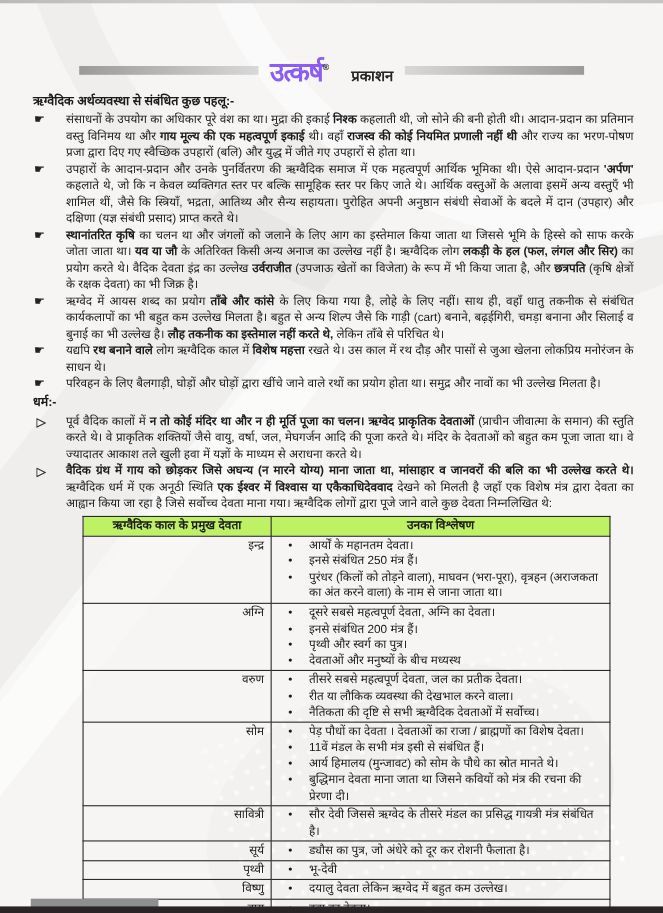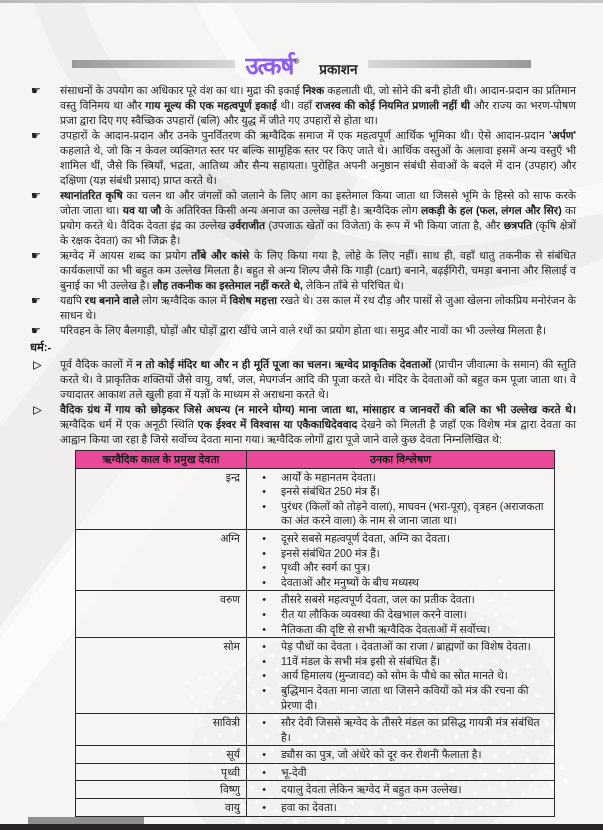--- a/index.html
+++ b/index.html
@@ -52,21 +52,21 @@
   .sec-title{font-size:11.4px;font-weight:bold;margin:2px 0 2px 0;}
   ul.blist{list-style:none;margin:0;padding:0;}
   ul.blist li{position:relative;padding-left:30px;}
   .hand-ic{position:absolute;left:1px;top:0;font-size:11px;color:#222;}
   .arrow-ic{position:absolute;left:3px;top:3.5px;width:9px;height:9px;display:block;}
   .b{font-weight:bold;}
   
   table.deity{border-collapse:collapse;margin:3px 0 1px 45px;width:480px;
     font-size:10.7px;line-height:14.6px;background:rgba(246,245,244,0.6);}
   table.deity th,table.deity td{border:1px solid #2a2a2a;vertical-align:top;}
-  table.deity th{background:#ec4899;font-weight:bold;text-align:center;padding:1px 4px;font-size:10.9px;}
+  table.deity th{background:#bef264;font-weight:bold;text-align:center;padding:1px 4px;font-size:10.9px;}
   td.dname{width:158px;padding:1px 6px;text-align:right;}
   td.dpoints{padding:1px 4px 1px 0;}
   .pt{display:flex;}
   .pt .dot{width:34px;text-align:center;flex:0 0 34px;}
   .pt .ptxt{flex:1;padding-right:4px;text-align:left;}
 </style>
 </head>
 <body>
 
 <div class="page">
@@ -84,20 +84,21 @@
     <div class="brand-text">
       <span class="brand-main">उत्कर्ष</span>
       <span class="brand-sup">®</span>
       <span class="brand-sub">प्रकाशन</span>
     </div>
     <div class="brand-bar right"></div>
   </div>
 
   <div class="content">
 
+    <div class="sec-title">ऋग्वैदिक अर्थव्यवस्था से संबंधित कुछ पहलू:-</div>
     <ul class="blist" id="economy-list">
         <li><span class="hand-ic">☛</span><span>संसाधनों के उपयोग का अधिकार पूरे वंश का था। मुद्रा की इकाई </span><span class="b">निश्क</span><span> कहलाती थी, जो सोने की बनी होती थी। आदान-प्रदान का प्रतिमान वस्तु विनिमय था और </span><span class="b">गाय मूल्य की एक महत्वपूर्ण इकाई</span><span> थी। वहाँ </span><span class="b">राजस्व की कोई नियमित प्रणाली नहीं थी</span><span> और राज्य का भरण-पोषण प्रजा द्वारा दिए गए स्वैच्छिक उपहारों (बलि) और युद्ध में जीते गए उपहारों से होता था।</span></li>
         <li><span class="hand-ic">☛</span><span>उपहारों के आदान-प्रदान और उनके पुनर्वितरण की ऋग्वैदिक समाज में एक महत्वपूर्ण आर्थिक भूमिका थी। ऐसे आदान-प्रदान </span><span class="b">'अर्पण'</span><span> कहलाते थे, जो कि न केवल व्यक्तिगत स्तर पर बल्कि सामूहिक स्तर पर किए जाते थे। आर्थिक वस्तुओं के अलावा इसमें अन्य वस्तुएँ भी शामिल थीं, जैसे कि स्त्रियाँ, भद्रता, आतिथ्य और सैन्य सहायता। पुरोहित अपनी अनुष्ठान संबंधी सेवाओं के बदले में दान (उपहार) और दक्षिणा (यज्ञ संबंधी प्रसाद) प्राप्त करते थे।</span></li>
         <li><span class="hand-ic">☛</span><span class="b">स्थानांतरित कृषि</span><span> का चलन था और जंगलों को जलाने के लिए आग का इस्तेमाल किया जाता था जिससे भूमि के हिस्से को साफ करके जोता जाता था। </span><span class="b">यव या जौ</span><span> के अतिरिक्त किसी अन्य अनाज का उल्लेख नहीं है। ऋग्वैदिक लोग </span><span class="b">लकड़ी के हल (फल, लंगल और सिर)</span><span> का प्रयोग करते थे। वैदिक देवता इंद्र का उल्लेख </span><span class="b">उर्वराजीत</span><span> (उपजाऊ खेतों का विजेता) के रूप में भी किया जाता है, और </span><span class="b">छत्रपति</span><span> (कृषि क्षेत्रों के रक्षक देवता) का भी जिक्र है।</span></li>
         <li><span class="hand-ic">☛</span><span>ऋग्वेद में आयस शब्द का प्रयोग </span><span class="b">ताँबे और कांसे</span><span> के लिए किया गया है, लोहे के लिए नहीं। साथ ही, वहाँ धातु तकनीक से संबंधित कार्यकलापों का भी बहुत कम उल्लेख मिलता है। बहुत से अन्य शिल्प जैसे कि गाड़ी (cart) बनाने, बढ़ईगिरी, चमड़ा बनाना और सिलाई व बुनाई का भी उल्लेख है। </span><span class="b">लौह तकनीक का इस्तेमाल नहीं करते थे,</span><span> लेकिन ताँबे से परिचित थे।</span></li>
         <li><span class="hand-ic">☛</span><span>यद्यपि </span><span class="b">रथ बनाने वाले</span><span> लोग ऋग्वैदिक काल में </span><span class="b">विशेष महत्ता</span><span> रखते थे। उस काल में रथ दौड़ और पासों से जुआ खेलना लोकप्रिय मनोरंजन के साधन थे।</span></li>
         <li><span class="hand-ic">☛</span><span>परिवहन के लिए बैलगाड़ी, घोड़ों और घोड़ों द्वारा खींचे जाने वाले रथों का प्रयोग होता था। समुद्र और नावों का भी उल्लेख मिलता है।</span></li>
       </ul>
 
     <div class="sec-title">धर्म:-</div>

